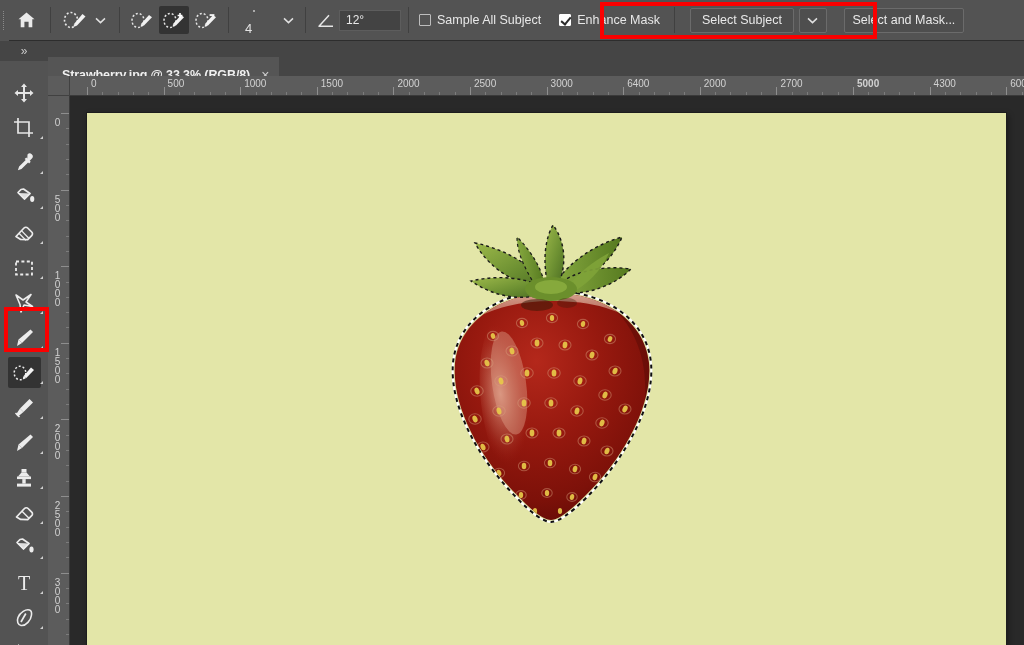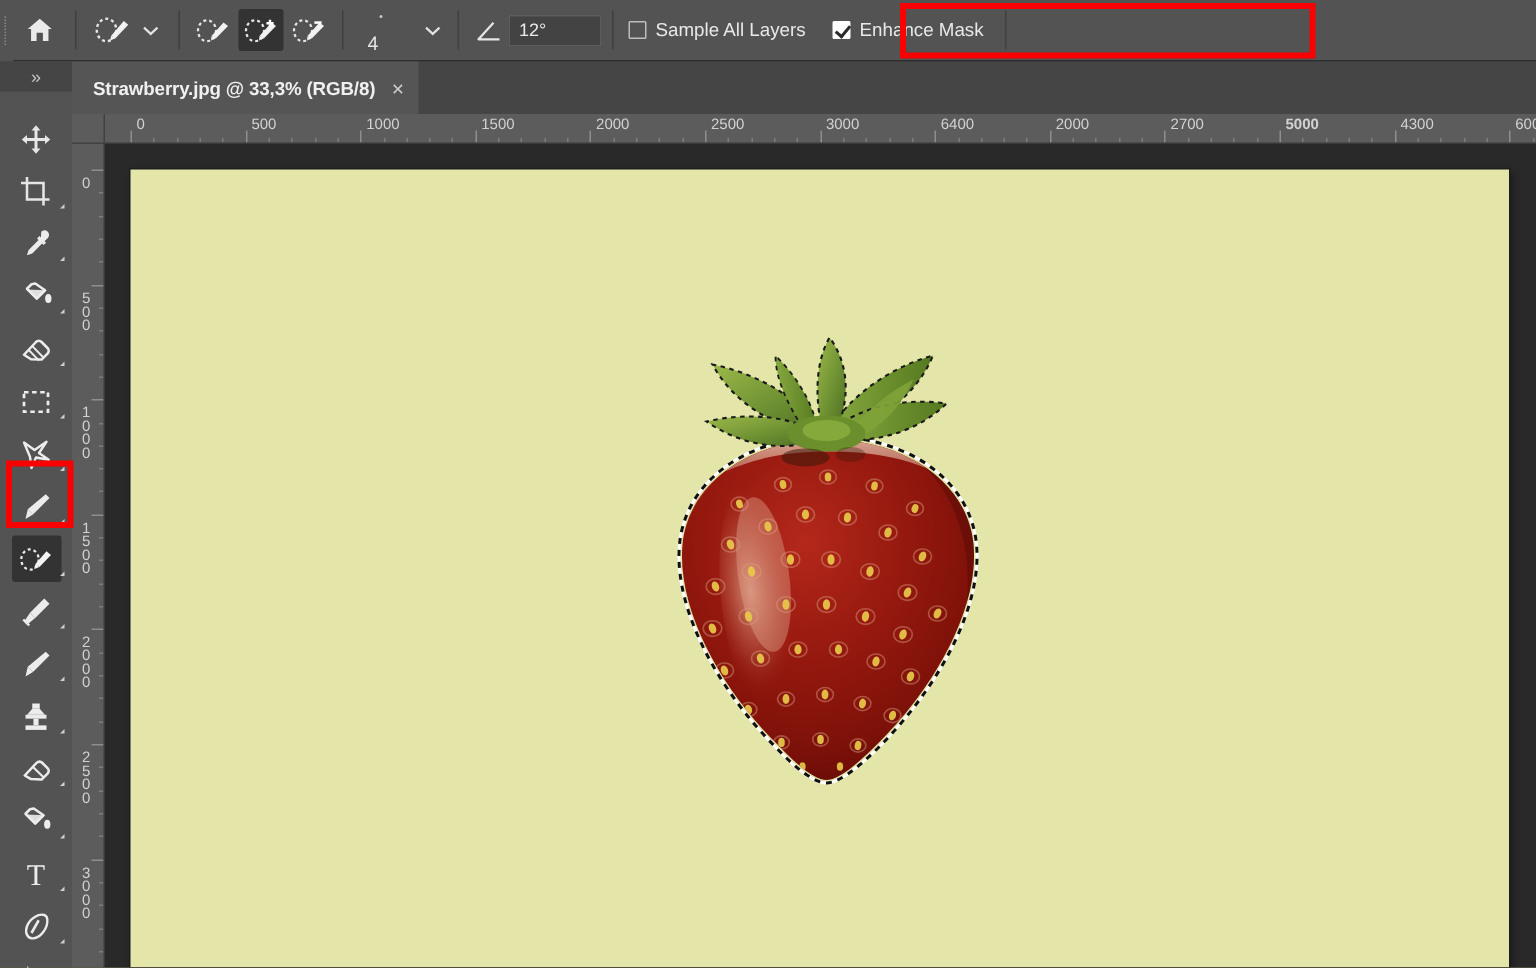--- a/index.html
+++ b/index.html
@@ -110,24 +110,25 @@
   #btn-select-subject { width: 104px; }
   #btn-subject-caret { width: 28px; margin-left: 5px; }
   #btn-select-mask { width: 120px; }
 
   
   .tab-bar {
     position: absolute; left: 0; top: 41px; width: 1024px; height: 35px;
     background: #454545;
   }
   .tab {
-    position: absolute; left: 48px; top: 0; height: 35px;
+    position: absolute; left: 48px; top: 16px; height: 35px;
     background: #555555;
     display: flex; align-items: center; padding: 0 10px 0 14px;
     cursor: pointer;
+    text-decoration: underline;
   }
   .tab-title {
     font-size: 12.5px; color: #f0f0f0; font-weight: bold;
     letter-spacing: -0.1px; white-space: nowrap;
   }
   .tab-close {
     margin-left: 11px; color: #cfcfcf; font-size: 14px; line-height: 1;
     cursor: pointer;
   }
 
@@ -285,32 +286,42 @@
       </div>
       <div class="angle-field">
         <span>12°</span>
       </div>
     </div>
 
     <div class="ob-sep"></div>
 
     <div class="chk-wrap">
       <span class="chk-box"></span>
-      <span class="chk-label">Sample All Layers</span>
+      <span class="chk-label">Sample All Subject</span>
     </div>
 
     <div style="width:12px;flex:0 0 auto;"></div>
 
     <div class="chk-wrap">
       <span class="chk-box checked"></span>
       <span class="chk-label">Enhance Mask</span>
     </div>
 
     <div class="ob-sep" style="margin-left:11px;"></div>
 
+    <div style="display:flex;align-items:center;flex:0 0 auto;margin-left:8px;">
+      <div class="btn-std" id="btn-select-subject">Select Subject</div>
+      <div class="btn-std" id="btn-subject-caret">
+        <svg width="11" height="7" viewBox="0 0 11 7">
+          <path d="M1 1.4 L5.5 5.6 L10 1.4" fill="none" stroke="#e0e0e0" stroke-width="1.5"></path>
+        </svg>
+      </div>
+      <div style="width:17px;"></div>
+      <div class="btn-std" id="btn-select-mask">Select and Mask...</div>
+    </div>
   </div>
 
   <div class="tab-bar">
     <div class="tab">
       <span class="tab-title">Strawberry.jpg @ 33,3% (RGB/8)</span>
       <span class="tab-close">×</span>
     </div>
   </div>
 
   <div class="toolbar">

